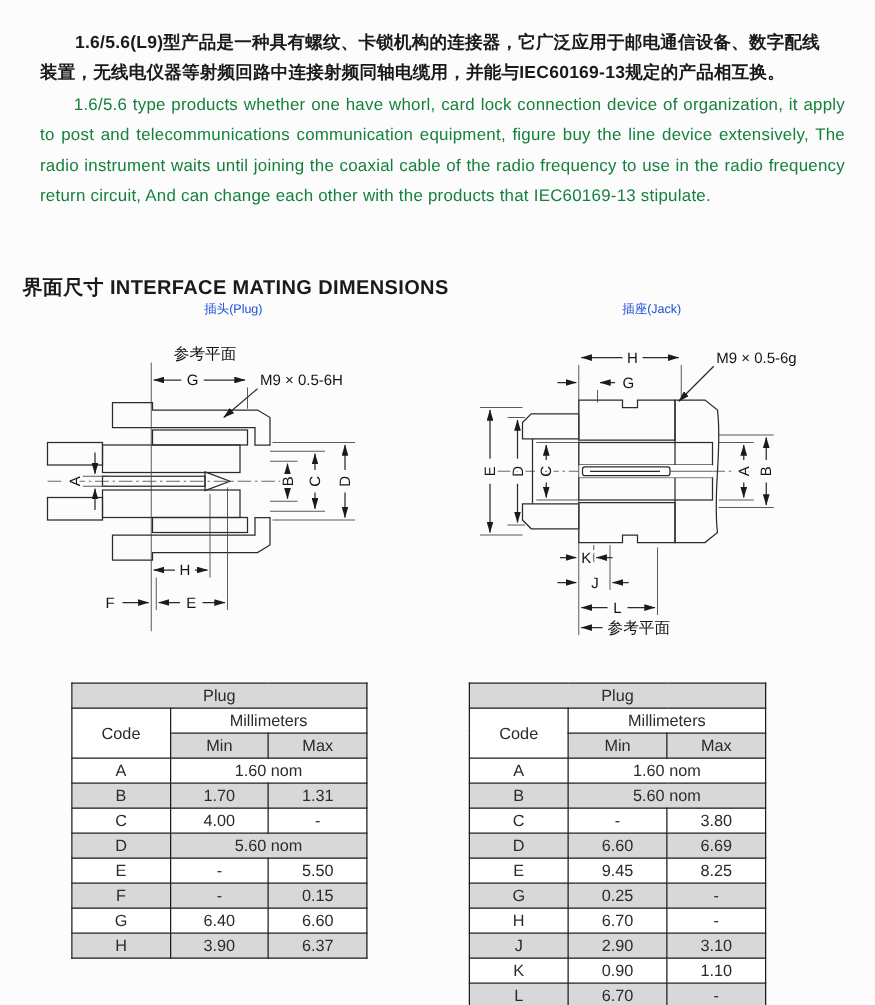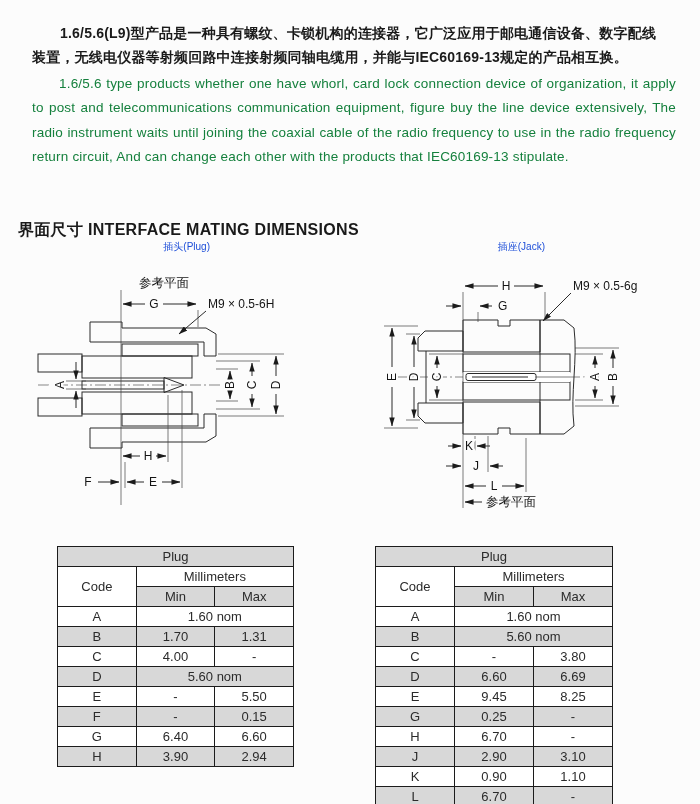--- a/index.html
+++ b/index.html
@@ -288,21 +288,21 @@
     <td class="shade">0.15</td>
   </tr>
   <tr>
     <td>G</td>
     <td>6.40</td>
     <td>6.60</td>
   </tr>
   <tr>
     <td class="shade">H</td>
     <td class="shade">3.90</td>
-    <td class="shade">2.94</td>
+    <td class="shade">6.37</td>
   </tr>
 </tbody>
   </table>
 
 <table class="spec tbl-jack">
   <tbody>
       <tr>
     <td colspan="3" class="shade">Plug</td>
   </tr>
   <tr>

